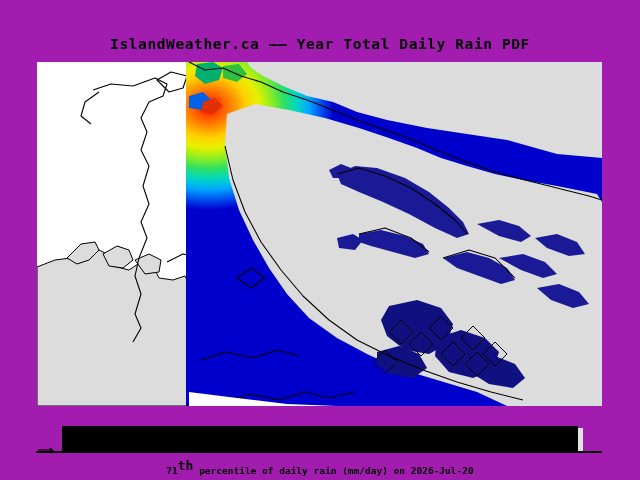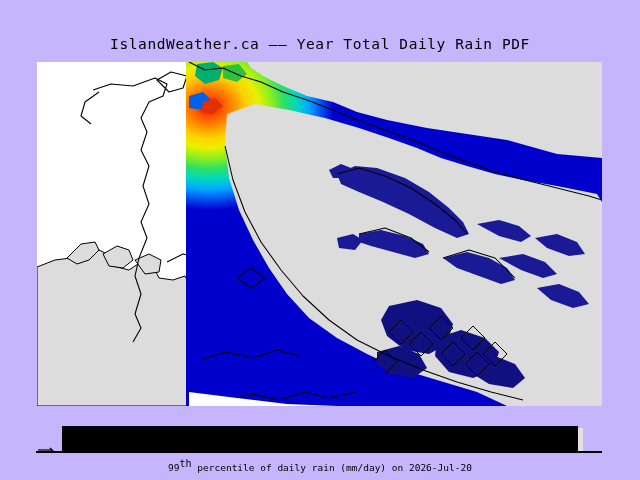--- a/index.html
+++ b/index.html
@@ -14,21 +14,22 @@
     position: relative;
     overflow: hidden;
     font-family: "DejaVu Sans Mono", "Liberation Mono", monospace;
   }
 
   #figure {
     position: absolute;
     left: 0; top: 0;
     width: 640px;
     height: 480px;
-    background: #c4b5fd;
+    background: #a21caf;
+    font-weight: bold;
   }
 
   
   #title {
     position: absolute;
     left: 0;
     top: 36px;
     width: 640px;
     text-align: center;
     font-family: "DejaVu Sans Mono", "Liberation Mono", monospace;
@@ -101,21 +102,21 @@
     left: 0;
     top: 458px;
     width: 640px;
     text-align: center;
     font-family: "DejaVu Sans Mono", "Liberation Mono", monospace;
     font-size: 9.5px;
     color: #000000;
     white-space: pre;
   }
   #caption .sup {
-    font-size: 10px;
+    font-size: 13px;
     vertical-align: 4px;
     text-align: right;
   }
 </style>
 </head>
 <body>
 
 <div id="figure">
 
   <div id="title">IslandWeather.ca —— Year Total Daily Rain PDF</div>
@@ -275,15 +276,15 @@
   <div id="colorbar-wrap">
     <div id="colorbar"></div>
     <div id="colorbar-edge"></div>
   </div>
   <div id="colorbar-baseline"></div>
   <svg id="colorbar-arrow" viewBox="0 0 22 8">
     <path d="M0 6 L18 6 L14 2" fill="none" stroke="#000000" stroke-width="1.4"></path>
     <path d="M2 4 L16 4" fill="none" stroke="#000000" stroke-width="1.2"></path>
   </svg>
 
-  <div id="caption"><span>99</span><span class="sup">th</span><span> percentile of daily rain (mm/day) on 2026-Jul-20</span></div>
+  <div id="caption"><span>71</span><span class="sup">th</span><span> percentile of daily rain (mm/day) on 2026-Jul-20</span></div>
 
 </div>
 
 </body></html>

